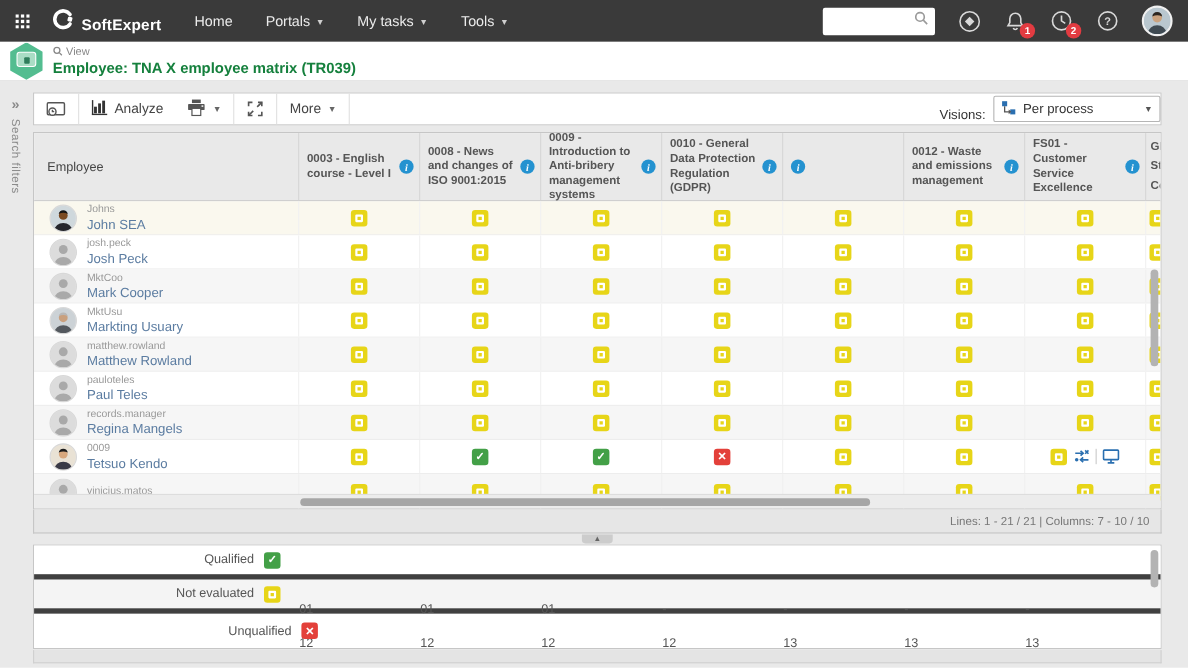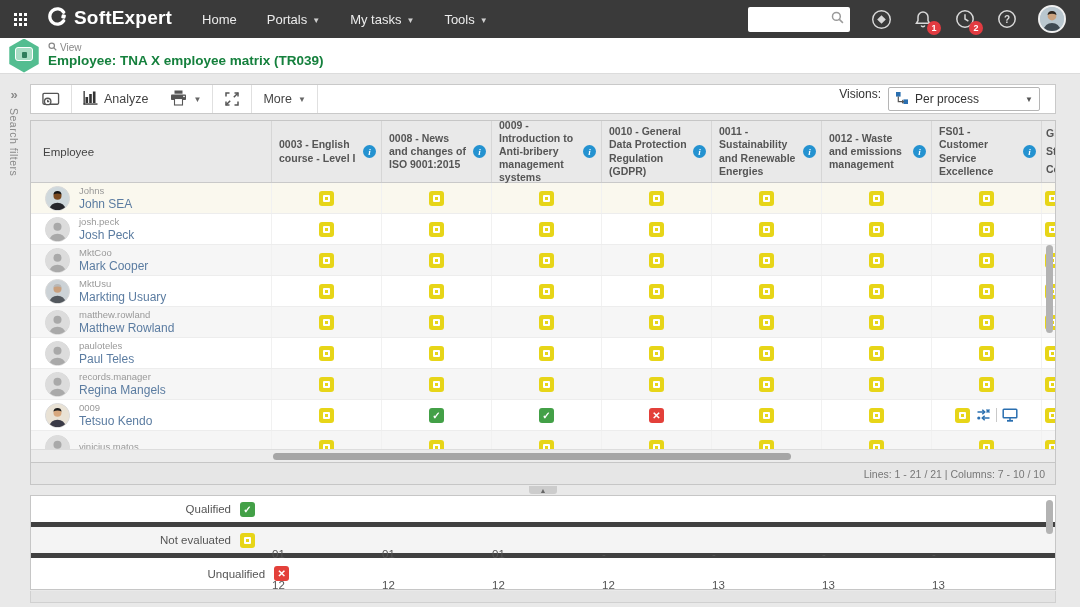--- a/index.html
+++ b/index.html
@@ -2,21 +2,21 @@
 <html><head>
 <meta charset="utf-8">
 <style>
   * { box-sizing: border-box; margin:0; padding:0; }
   html,body { width:1080px; height:607px; overflow:hidden; }
   body { font-family:"Liberation Sans", sans-serif; background:#e9e9e9; position:relative; }
 
   
   .navbar { height:38px; background:#3a3a3a; display:flex; align-items:center; color:#fff; }
   .appgrid { width:40px; height:38px; display:flex; align-items:center; justify-content:center; cursor:pointer; }
-  .brand { display:flex; align-items:flex-start; gap:7px; margin-right:30px; margin-left:8px; font-weight:bold; font-size:19px; letter-spacing:.2px; cursor:pointer; }
+  .brand { display:flex; align-items:flex-end; gap:7px; margin-right:30px; margin-left:8px; font-weight:bold; font-size:14px; letter-spacing:.2px; cursor:pointer; }
   .nav-menu { display:flex; gap:30px; font-size:13px; color:#ececec; }
   .menu-item { display:flex; align-items:center; gap:5px; cursor:pointer; }
   .caret { font-size:8px; color:#cfcfcf; position:relative; top:1px; }
   .nav-right { margin-left:auto; display:flex; align-items:center; gap:20px; padding-right:14px; }
   .search-box { width:102px; height:25px; background:#fff; border-radius:2px; display:flex; align-items:center; padding:0 6px; }
   .search-box input { border:none; outline:none; flex:1; min-width:0; font-size:12px; font-family:inherit; }
   .nav-icon { position:relative; width:22px; height:22px; display:flex; align-items:center; justify-content:center; cursor:pointer; }
   .badge { position:absolute; bottom:-5px; right:-7px; min-width:14px; height:14px; background:#e23b41; border-radius:8px; color:#fff; font-size:9px; line-height:14px; text-align:center; padding:0 2px; font-weight:bold; }
   .avatar-nav { width:28px; height:28px; border-radius:50%; overflow:hidden; background:#b9c7cf; cursor:pointer; border:2px solid #f0f0f0; }
 
@@ -35,21 +35,21 @@
   .filter-strip .chev { font-size:13px; font-weight:bold; margin:4px 0 6px; }
   .filter-strip .vlabel { writing-mode:vertical-rl; font-size:10.5px; letter-spacing:.5px; }
 
   .main { position:absolute; left:30px; top:0; width:1026px; }
 
   
   .toolbar { margin-top:9px; height:30px; background:#fff; border:1px solid #c9c9c9; display:flex; align-items:center; }
   .tb-btn { display:flex; align-items:center; gap:6px; padding:0 11px; height:100%; font-size:12.5px; color:#444; cursor:pointer; }
   .tb-caret { font-size:8px; color:#666; }
   .tb-sep { width:1px; height:100%; background:#e0e0e0; }
-  .visions { margin-left:auto; display:flex; align-items:flex-start; gap:7px; padding-right:15px; font-size:12px; color:#333; }
+  .visions { margin-left:auto; display:flex; align-items:flex-end; gap:7px; padding-right:0; font-size:12px; color:#333; }
   .visions-select { width:152px; height:24px; background:#fff; border:1px solid #b5b5b5; border-radius:2px; display:flex; align-items:center; gap:6px; padding:0 6px; cursor:pointer; font-size:12px; color:#333; }
   .visions-select .sel-caret { margin-left:auto; font-size:8px; color:#555; }
 
   
   .grid { margin-top:6px; background:#fff; border:1px solid #c6c6c6; position:relative; height:343px; overflow:hidden; }
   .grid-header { display:flex; height:62px; background:#e9e9e9; border-bottom:1px solid #c9c9c9; }
   .gh-emp { width:240px; display:flex; align-items:center; padding-left:12px; font-size:11.5px; color:#444; }
   .gh-cell { width:110px; border-left:1px solid #d6d6d6; display:flex; align-items:center; gap:3px; padding:4px 5px 4px 7px; }
   .gh-text { flex:1; min-width:0; font-size:10.5px; font-weight:bold; color:#555; line-height:1.25; }
   .gh-partial { flex:1; min-width:0; border-left:1px solid #d6d6d6; overflow:hidden; padding:2px 0 0 4px; }
@@ -295,21 +295,20 @@
           </div>
           <div class="gh-cell">
             <span class="gh-text">0009 - Introduction to Anti-bribery management systems</span>
             <span class="info">i</span>
           </div>
           <div class="gh-cell">
             <span class="gh-text">0010 - General Data Protection Regulation (GDPR)</span>
             <span class="info">i</span>
           </div>
           <div class="gh-cell">
-            <span class="gh-text">0011 - Sustainability and Renewable Energies</span>
             <span class="info">i</span>
           </div>
           <div class="gh-cell">
             <span class="gh-text">0012 - Waste and emissions management</span>
             <span class="info">i</span>
           </div>
           <div class="gh-cell">
             <span class="gh-text">FS01 - Customer Service Excellence</span>
             <span class="info">i</span>
           </div>

